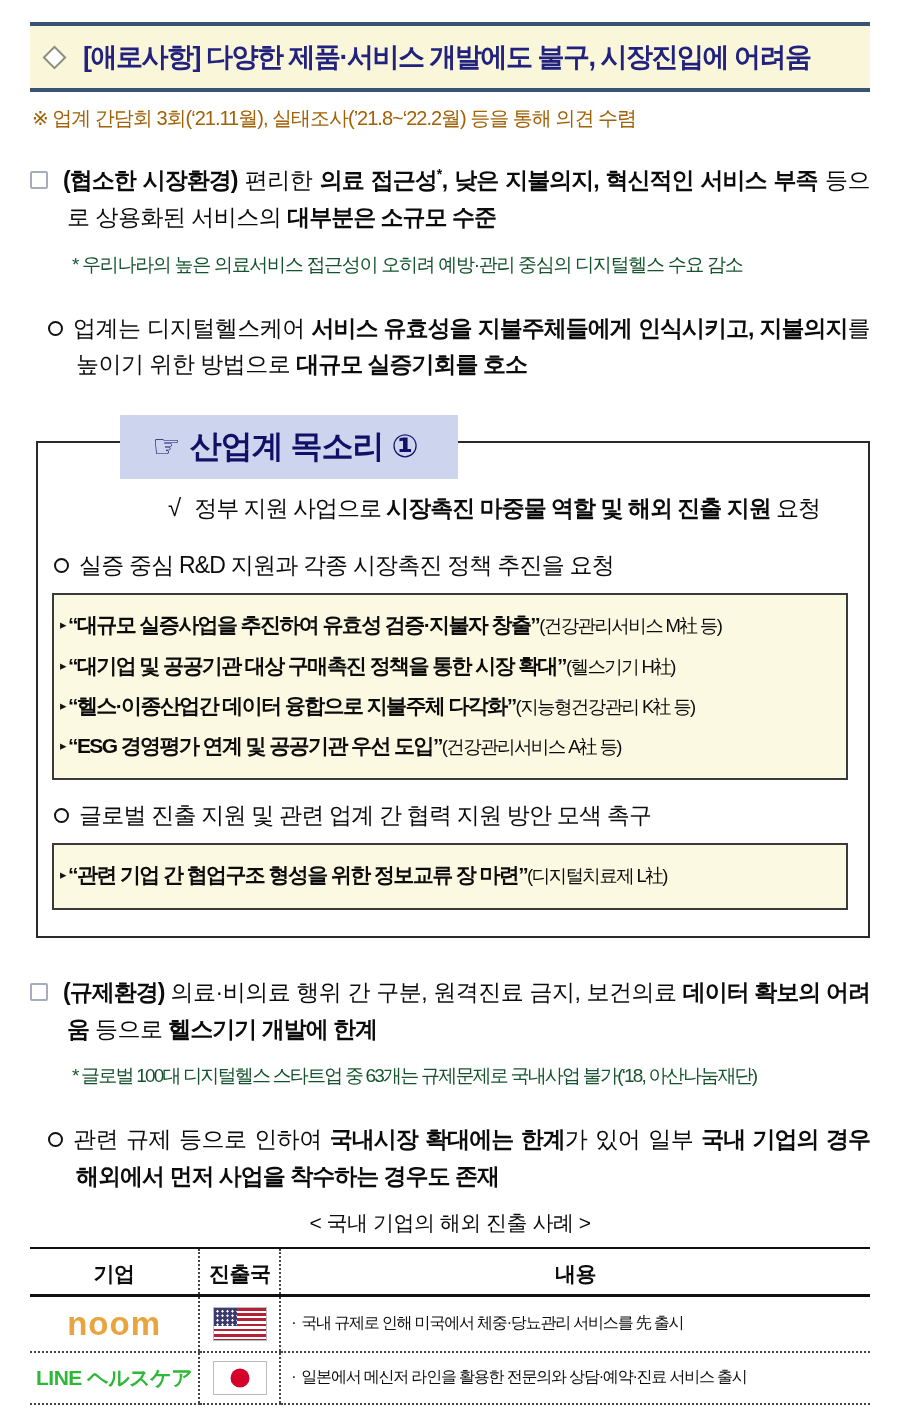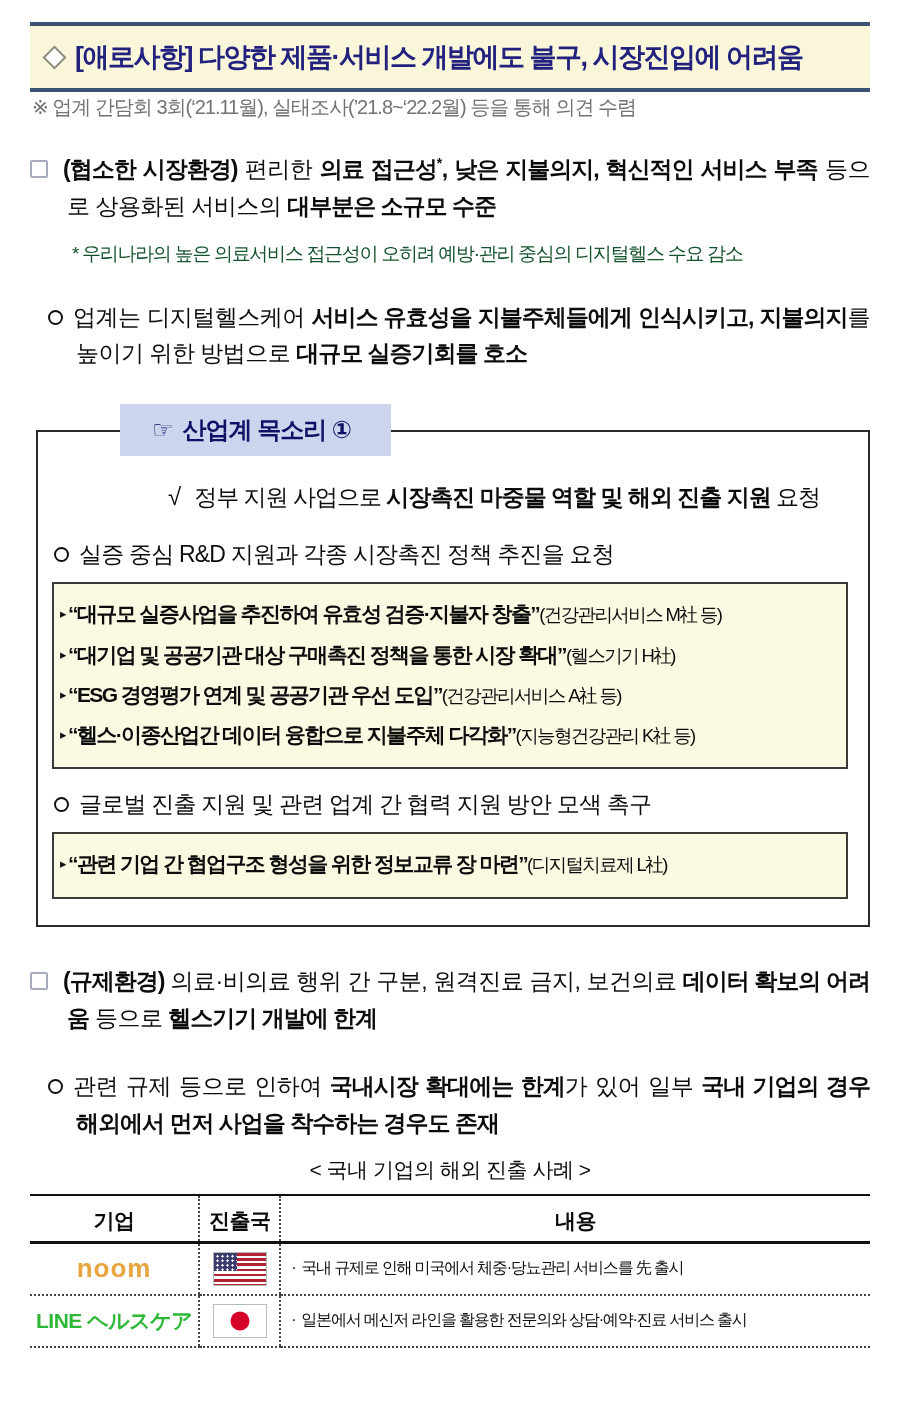--- a/index.html
+++ b/index.html
@@ -10,29 +10,29 @@
     color:#0c0c0c; letter-spacing:-0.5px;
   }
   .content { padding:0 30px; }
 
   
   .banner {
     margin-top:22px;
     border-top:4px solid #3a5375; border-bottom:4px solid #3a5375;
     background:#f9f6da;
     padding:13px 12px;
-    display:flex; align-items:center; gap:12px;
+    display:flex; align-items:center; gap:20px;
   }
   .diamond {
     width:17px; height:17px; border:2px solid #8d8d7b; background:#fff;
     transform:rotate(45deg); flex:0 0 auto; margin-left:4px;
   }
   .banner-text { font-size:27px; font-weight:bold; color:#22227e; letter-spacing:-1.5px; }
 
-  .note { margin:2px 0 0 2px; font-size:20px; color:#737373; letter-spacing:-1px; }
+  .note { margin:13px 0 0 2px; font-size:20px; color:#a16207; letter-spacing:-1px; }
 
   
   .para { font-size:23px; line-height:1.6; text-align:justify; }
   .para.lvl1 { margin-top:30px; padding-left:37px; text-indent:-37px; }
   .para.lvl2 { margin-top:32px; padding-left:40px; text-indent:-28px; margin-left:6px; }
   .para b { letter-spacing:-1px; }
   .marker-box {
     display:inline-block; width:18px; height:18px; border:2px solid #a7abbe;
     border-radius:2px; margin-right:15px; vertical-align:-1px; background:#fff;
   }
@@ -46,21 +46,21 @@
   .footnote.tight { letter-spacing:-1.8px; }
 
   
   .voice-box {
     position:relative; margin:58px 0 0 6px; border:2px solid #2a2a2a;
     padding:46px 18px 20px 14px; background:#fff;
   }
   .voice-label {
     position:absolute; top:-28px; left:82px;
     background:#cdd4ed; color:#101066;
-    font-size:24px; font-weight:bold; letter-spacing:-1px;
+    font-size:32px; font-weight:bold; letter-spacing:-1px;
     padding:10px 40px 10px 32px;
   }
   .voice-label .hand { font-weight:normal; margin-right:10px; }
   .check-line { font-size:23px; margin:4px 0 26px 116px; letter-spacing:-1px; }
   .check-line .check { font-size:24px; margin-right:14px; font-weight:normal; }
   .point-line { font-size:23px; margin:0 0 12px 2px; letter-spacing:-0.8px; }
 
   .quote-box {
     background:#fbf9e2; border:2px solid #3a3a3a;
     padding:10px 10px 12px 6px; margin:0 2px 20px 0;
@@ -77,21 +77,21 @@
     font-size:21px; font-weight:bold; padding:11px 0 6px;
     border-bottom:3px solid #111; letter-spacing:-0.5px;
   }
   th + th, td + td { border-left:2px dotted #444; }
   tbody td { border-bottom:2px dotted #444; padding:8px 6px; text-align:center; vertical-align:middle; height:50px; }
   td.c-desc { text-align:left; font-size:16px; letter-spacing:-1.2px; padding-left:10px; }
   td.c-desc .dot { margin-right:6px; }
   col.col-company { width:137px; } col.col-country { width:81px; }
 
   .company { font-weight:bold; white-space:nowrap; }
-  .company[data-brand="noom"] { color:#e8a43f; font-size:26px; letter-spacing:1px; font-weight:800; }
+  .company[data-brand="noom"] { color:#e8a43f; font-size:33px; letter-spacing:1px; font-weight:800; }
   .company[data-brand="line"] { color:#2eb838; font-size:21px; letter-spacing:-0.5px; }
 
   .flag { position:relative; display:inline-block; width:54px; height:34px; border:1px solid #bbb; vertical-align:middle; background:#fff; }
   .flag[data-flag="us"] {
     background:repeating-linear-gradient(180deg,#b22234 0 2.6px,#ffffff 2.6px 5.2px);
   }
   .flag[data-flag="us"]::before {
     content:""; position:absolute; top:0; left:0; width:23px; height:18px; background:#3c3b6e;
     background-image:radial-gradient(#ffffff 1px, transparent 1.2px);
     background-size:5px 4.5px; background-position:1px 1px;
@@ -122,33 +122,34 @@
   <div class="voice-box">
     <div class="voice-label"><span class="hand">☞</span><span>산업계 목소리 ①</span></div>
 
     <div class="check-line"><span class="check">√</span><span>정부 지원 사업으로 </span><b>시장촉진 마중물 역할 및 해외 진출 지원</b><span> 요청</span></div>
 
     <div class="point-line"><span class="marker-circle"></span><span>실증 중심 R&amp;D 지원과 각종 시장촉진 정책 추진을 요청</span></div>
 
     <div class="quote-box">
       <div class="quote-line"><span class="tri">▸</span><b>“대규모 실증사업을 추진하여 유효성 검증·지불자 창출”</b><span class="src">(건강관리서비스 M社 등)</span></div>
       <div class="quote-line"><span class="tri">▸</span><b>“대기업 및 공공기관 대상 구매촉진 정책을 통한 시장 확대”</b><span class="src">(헬스기기 H社)</span></div>
+      <div class="quote-line"><span class="tri">▸</span><b>“헬스·이종산업간 데이터 융합으로 지불주체 다각화”</b><span class="src">(지능형건강관리 K社 등)</span></div>
       <div class="quote-line"><span class="tri">▸</span><b>“ESG 경영평가 연계 및 공공기관 우선 도입”</b><span class="src">(건강관리서비스 A社 등)</span></div>
-      <div class="quote-line"><span class="tri">▸</span><b>“헬스·이종산업간 데이터 융합으로 지불주체 다각화”</b><span class="src">(지능형건강관리 K社 등)</span></div>
     </div>
 
     <div class="point-line"><span class="marker-circle"></span><span>글로벌 진출 지원 및 관련 업계 간 협력 지원 방안 모색 촉구</span></div>
 
     <div class="quote-box" style="margin-bottom:6px;">
       <div class="quote-line"><span class="tri">▸</span><b>“관련 기업 간 협업구조 형성을 위한 정보교류 장 마련”</b><span class="src">(디지털치료제 L社)</span></div>
     </div>
   </div>
 
   <div class="para lvl1" style="margin-top:36px;"><span class="marker-box"></span><b>(규제환경)</b><span> 의료·비의료 행위 간 구분, 원격진료 금지, 보건의료 </span><b>데이터 확보의 어려움</b><span> 등으로 </span><b>헬스기기 개발에 한계</b></div>
 
+  <div class="footnote tight">* 글로벌 100대 디지털헬스 스타트업 중 63개는 규제문제로 국내사업 불가(‘18, 아산나눔재단)</div>
 
   <div class="para lvl2"><span class="marker-circle"></span><span>관련 규제 등으로 인하여 </span><b>국내시장 확대에는 한계</b><span>가 있어 일부 </span><b>국내 기업의 경우 해외에서 먼저 사업을 착수하는 경우도 존재</b></div>
 
   <div class="table-caption">&lt; 국내 기업의 해외 진출 사례 &gt;</div>
 
   <table>
     <colgroup>
         <col class="col-company">
         <col class="col-country">
         <col>

